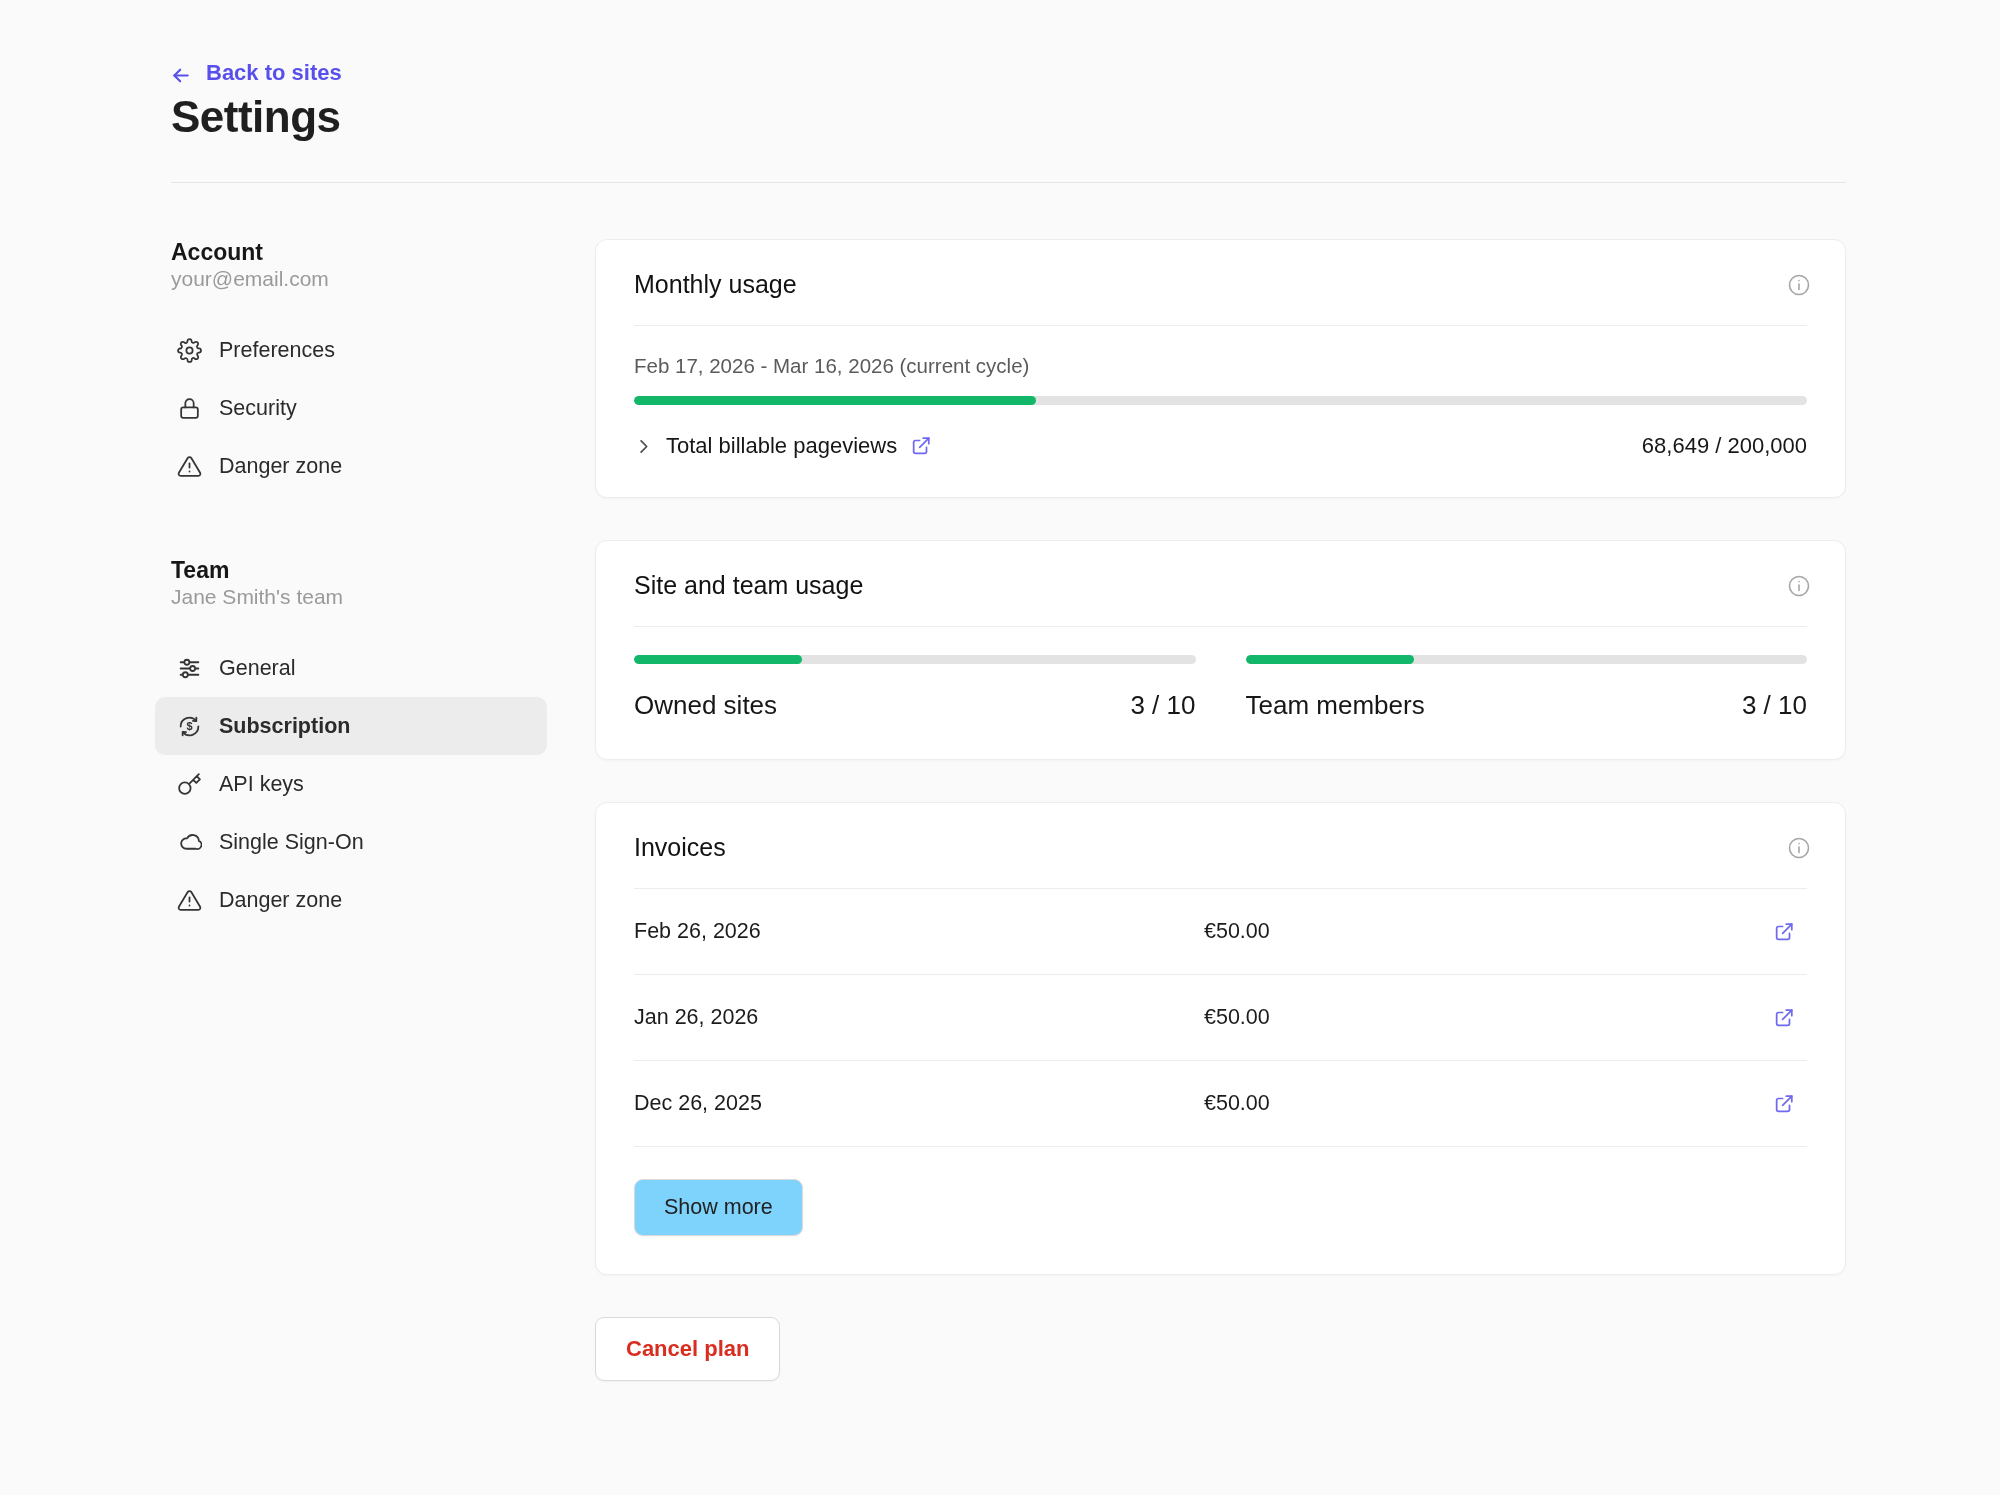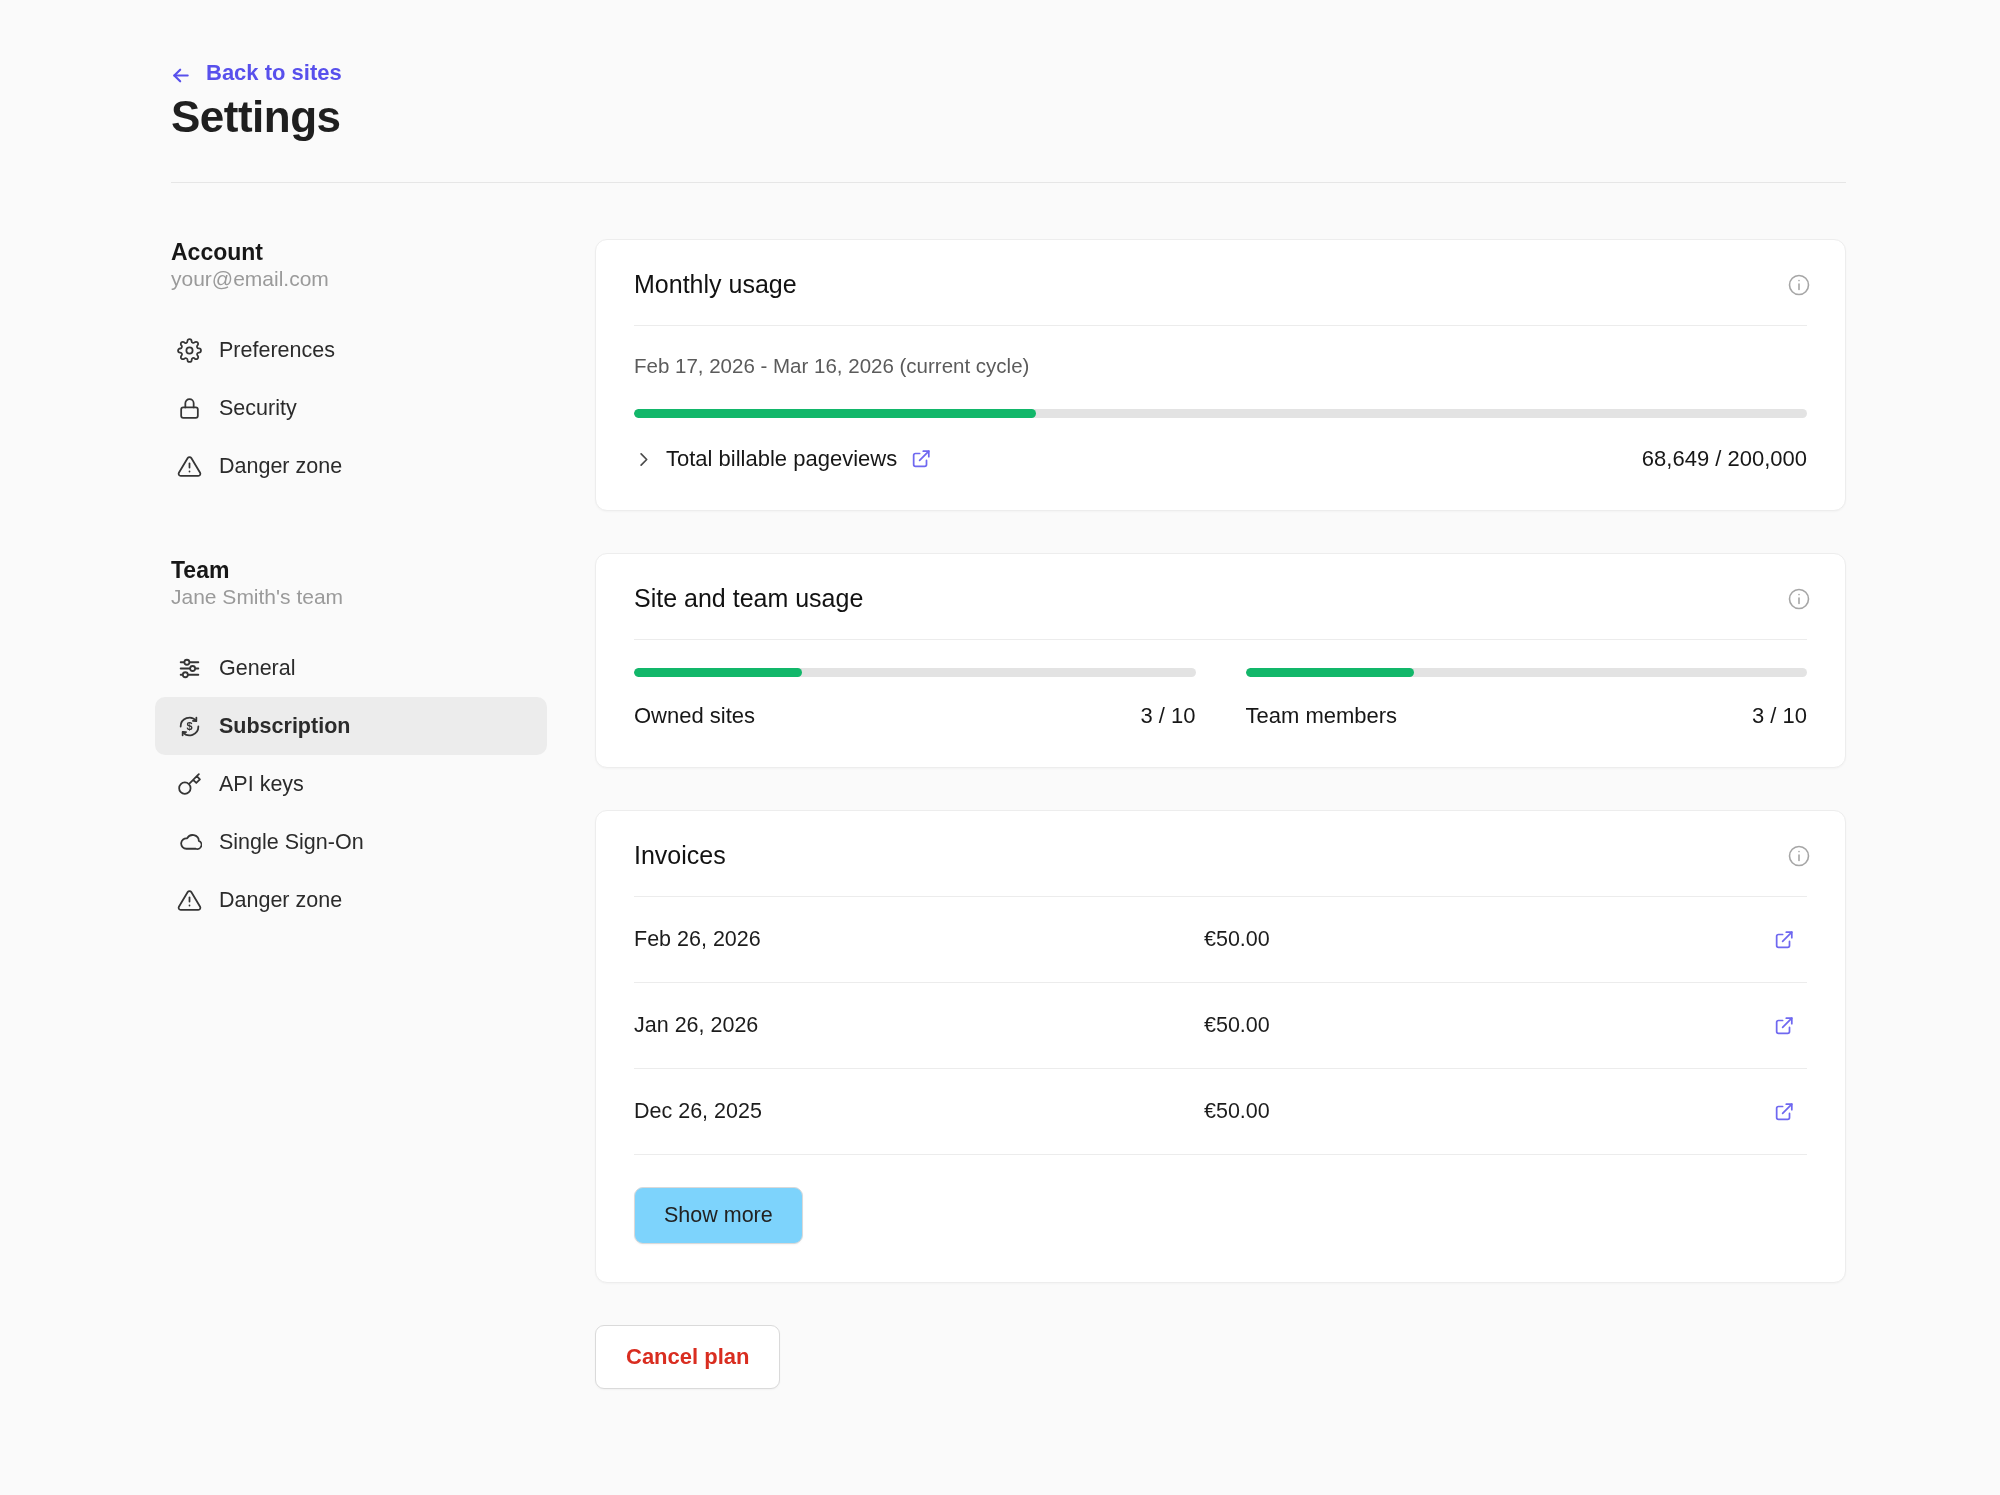--- a/index.html
+++ b/index.html
@@ -62,38 +62,38 @@
   .card-body { padding: 28px 38px 38px 38px; }
 
   
   .bar-track {
     height: 9px; background: #e3e3e3; border-radius: 6px;
     overflow: hidden; width: 100%;
   }
   .bar-fill { height: 100%; background: #12b76a; border-radius: 6px; }
 
   
-  .cycle-label { font-size: 20.5px; color: #5b5b5b; margin-bottom: 31px; }
+  .cycle-label { font-size: 20.5px; color: #5b5b5b; margin-bottom: 18px; }
   .pageviews-row {
     display: flex; align-items: center; justify-content: space-between;
     margin-top: 28px;
   }
   .pageviews-left { display: flex; align-items: center; gap: 13px; cursor: pointer; }
   .chevron-icon { width: 19px; height: 19px; color: #4b4b4b; display: inline-flex; }
   .chevron-icon svg { width: 19px; height: 19px; }
   .pageviews-label { font-size: 22px; font-weight: 500; color: #171717; }
   .ext-icon { width: 22px; height: 22px; color: #6f68f0; display: inline-flex; cursor: pointer; }
   .ext-icon svg { width: 22px; height: 22px; }
   .pageviews-value { font-size: 22px; color: #171717; }
 
   
   .meters { display: grid; grid-template-columns: 1fr 1fr; gap: 50px; }
   .meter-labels {
     display: flex; justify-content: space-between; align-items: flex-end;
-    margin-top: 26px; font-size: 22px; color: #171717;
+    margin-top: 26px; font-size: 26px; color: #171717;
   }
 
   
   .invoice-row {
     display: grid; grid-template-columns: 570px 1fr 34px;
     align-items: center; padding: 30px 0;
     border-bottom: 1px solid #ececec;
   }
   .invoice-date, .invoice-amount { font-size: 21.5px; color: #1c1c1c; }
   .show-more-btn {

